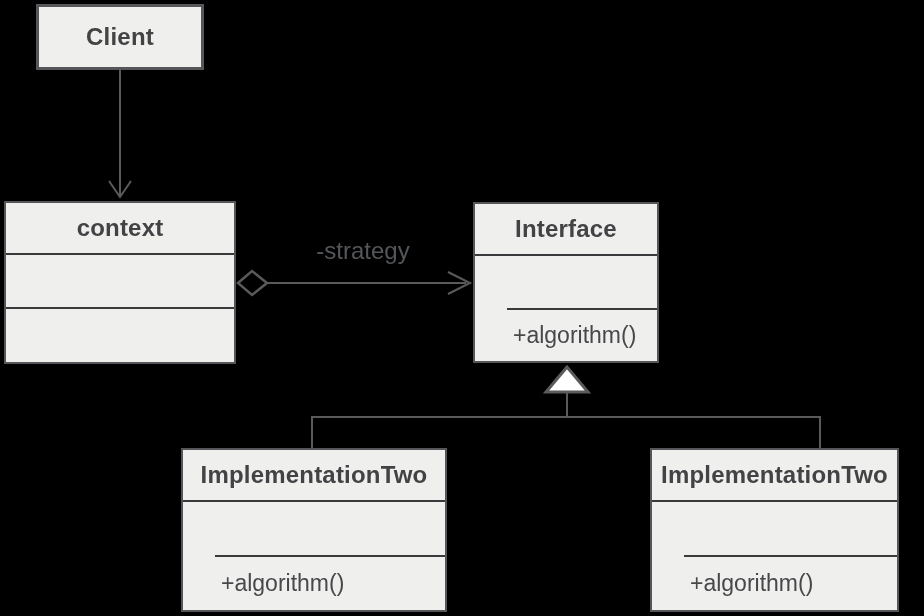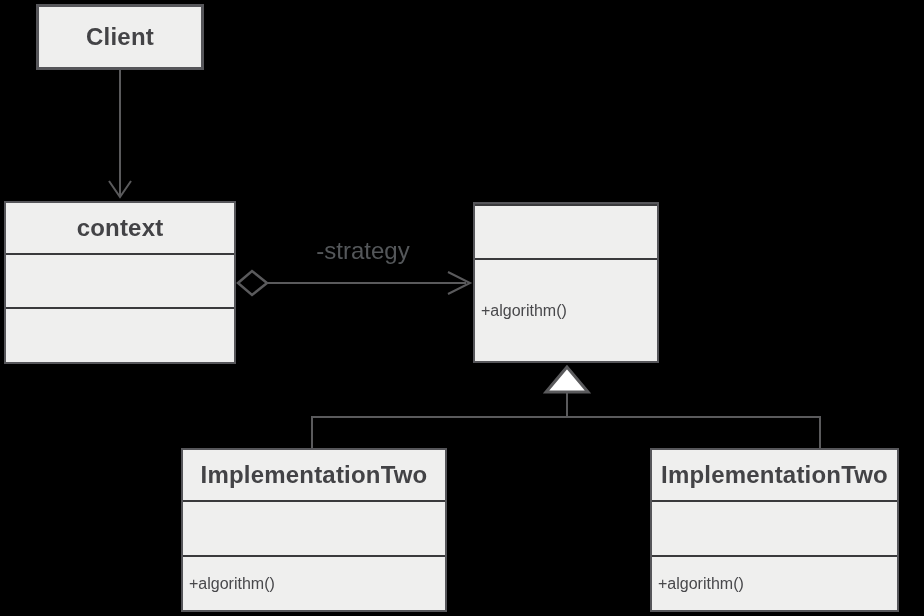--- a/index.html
+++ b/index.html
@@ -55,22 +55,23 @@
     letter-spacing: 0.2px;
   }
   .compartment {
     border-top: 2px solid var(--divider, #3a3a3c);
     box-sizing: border-box;
   }
   .compartment-method {
     display: flex;
     align-items: center;
     padding-left: 6px;
-    font-size: 16px;
+    font-size: 23px;
     color: var(--method-text, #48484b);
+    margin-left: 32px;
   }
   .edge-label {
     position: absolute;
     z-index: 3;
     font-size: 24px;
     color: var(--label-text, #54575a);
     text-align: center;
   }
   
   #box-client  { left: 36px;  top: 4px;   width: 168px; height: 66px; }
@@ -110,20 +111,21 @@
 
   <div class="class-box" id="box-context">
     <div class="compartment-title h-title">context</div>
     <div class="compartment h-mid"></div>
     <div class="compartment h-rest"></div>
   </div>
 
   <div class="edge-label" id="label-strategy">-strategy</div>
 
   <div class="class-box" id="box-interface">
+    <div class="compartment-title h-title">Interface</div>
     <div class="compartment h-mid"></div>
     <div class="compartment compartment-method h-rest">+algorithm()</div>
   </div>
 
   <div class="class-box" id="box-impl-one">
     <div class="compartment-title h-title">ImplementationTwo</div>
     <div class="compartment h-mid" style="height:55px"></div>
     <div class="compartment compartment-method h-rest">+algorithm()</div>
   </div>
 

